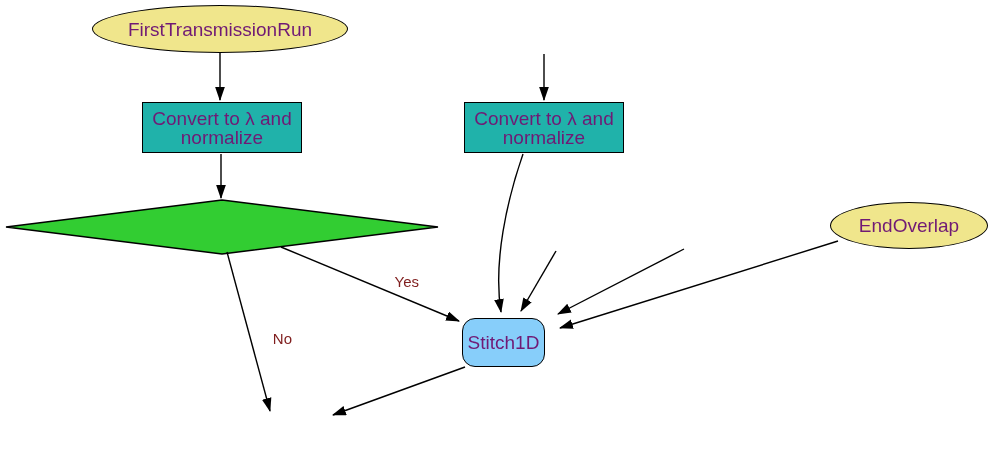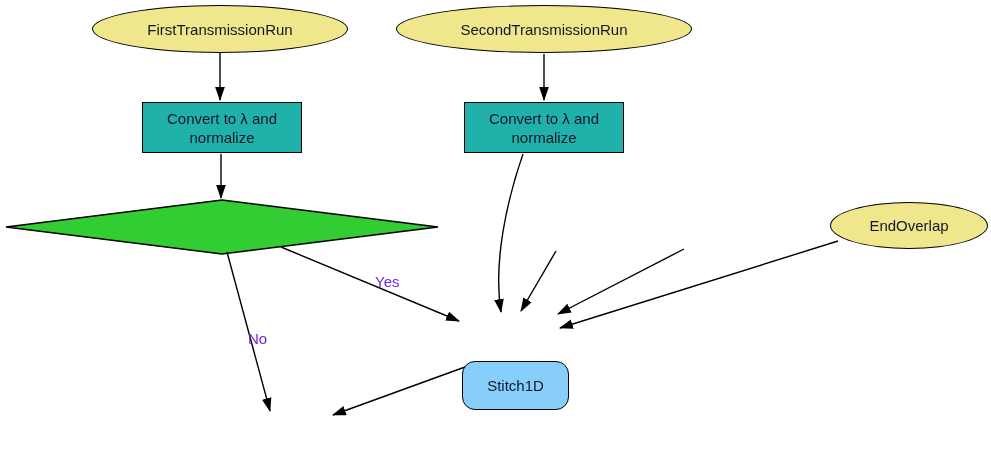--- a/index.html
+++ b/index.html
@@ -15,22 +15,22 @@
     position: absolute;
     left: 0; top: 0;
     width: 991px; height: 469px;
   }
   .node {
     position: absolute;
     display: flex;
     align-items: center;
     justify-content: center;
     text-align: center;
-    color: #0f172a;
-    font-size: 15px;
+    color: #701a75;
+    font-size: 19px;
     line-height: 19px;
     box-sizing: border-box;
     white-space: pre-line;
   }
   .ellipse {
     border: 1.5px solid #000000;
     border-radius: 50%;
     background: #F0E68C;
   }
   .process {
@@ -41,22 +41,22 @@
     border: 1.5px solid #000000;
     border-radius: 13px;
     background: #87CEFA;
   }
   .diamond-label {
     background: transparent;
   }
   .edge-label {
     position: absolute;
     font-size: 15px;
-    color: #6d28d9;
-    text-align: left;
+    color: #7f1d1d;
+    text-align: right;
     background: transparent;
   }
 </style>
 </head>
 <body>
 
 <div id="diagram">
 
   <svg id="edge-layer" width="991" height="469" viewBox="0 0 991 469" xmlns="http://www.w3.org/2000/svg">
     <defs>
@@ -74,33 +74,32 @@
     <path d="M556,251 L521,311" stroke="#000000" stroke-width="1.4" fill="none" marker-end="url(#arrow)"></path>
     <path d="M684,249 L558,314" stroke="#000000" stroke-width="1.4" fill="none" marker-end="url(#arrow)"></path>
     <path d="M838,241 L560,328" stroke="#000000" stroke-width="1.4" fill="none" marker-end="url(#arrow)"></path>
     <path d="M281,247 L459,321" stroke="#000000" stroke-width="1.4" fill="none" marker-end="url(#arrow)"></path>
     <path d="M227,252 L270,411" stroke="#000000" stroke-width="1.4" fill="none" marker-end="url(#arrow)"></path>
     <path d="M465,367 L333,415" stroke="#000000" stroke-width="1.4" fill="none" marker-end="url(#arrow)"></path>
   </svg>
 
   <div class="node ellipse" style="left:92px; top:5px; width:256px; height:48px;">FirstTransmissionRun</div>
 
-  <div class="node ellipse" style="left:396px; top:5px; width:296px; height:48px;">SecondTransmissionRun</div>
 
   <div class="node process" style="left:142px; top:102px; width:160px; height:51px;">Convert to λ and
 normalize</div>
 
   <div class="node process" style="left:464px; top:102px; width:160px; height:51px;">Convert to λ and
 normalize</div>
 
 
 
 
   <div class="node ellipse" style="left:830px; top:202px; width:158px; height:47px;">EndOverlap</div>
 
-  <div class="node algorithm" style="left:462px; top:318px; width:107px; height:49px;margin-top:43px;">Stitch1D</div>
+  <div class="node algorithm" style="left:462px; top:318px; width:83px; height:49px;">Stitch1D</div>
 
 
   <div class="edge-label" style="left:375px; top:273px; width:44px;">Yes</div>
 
   <div class="edge-label" style="left:248px; top:330px; width:44px;">No</div>
 
 </div>
 
 </body></html>

